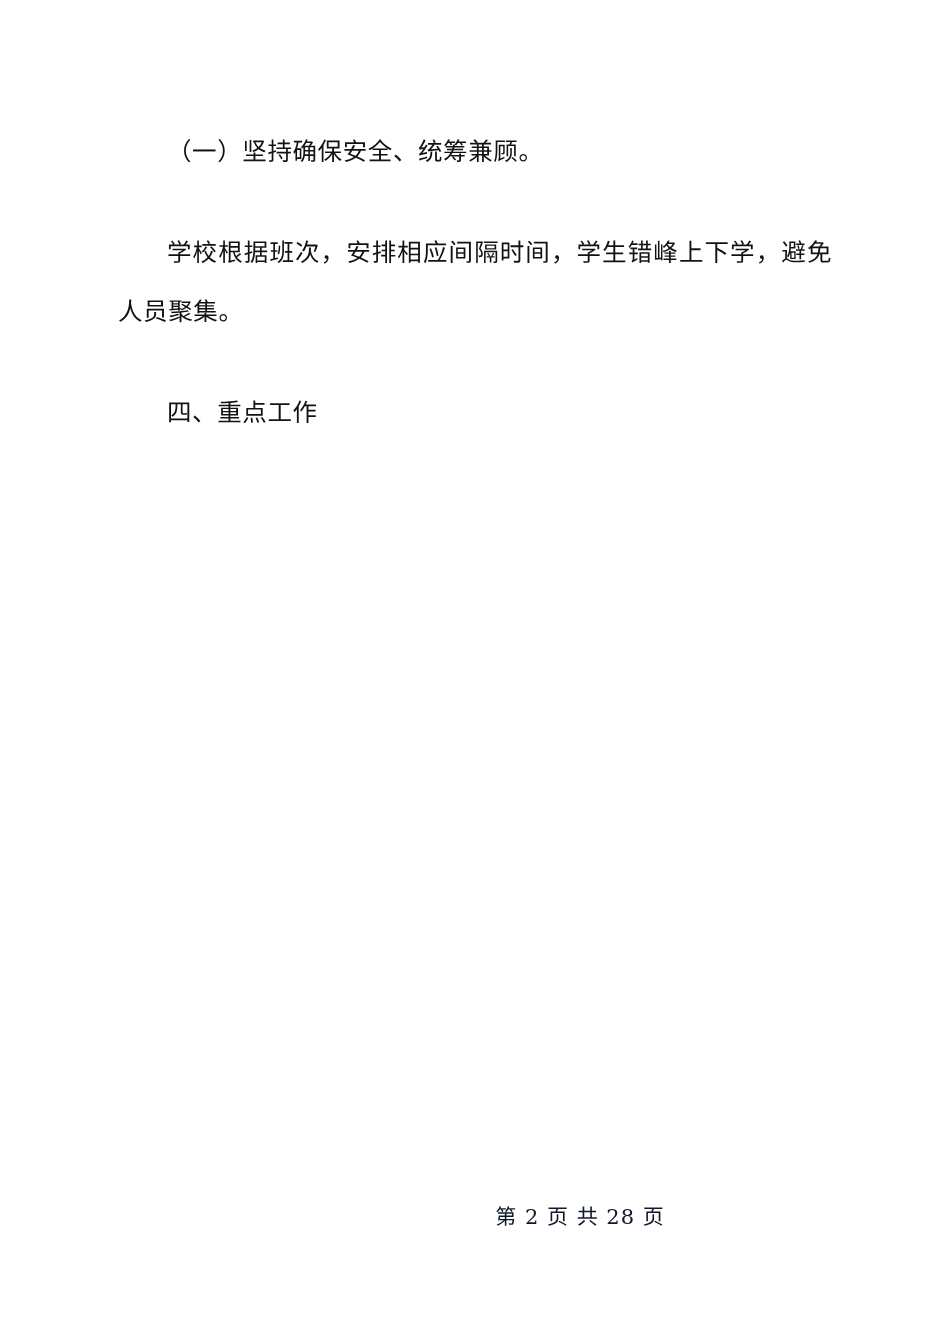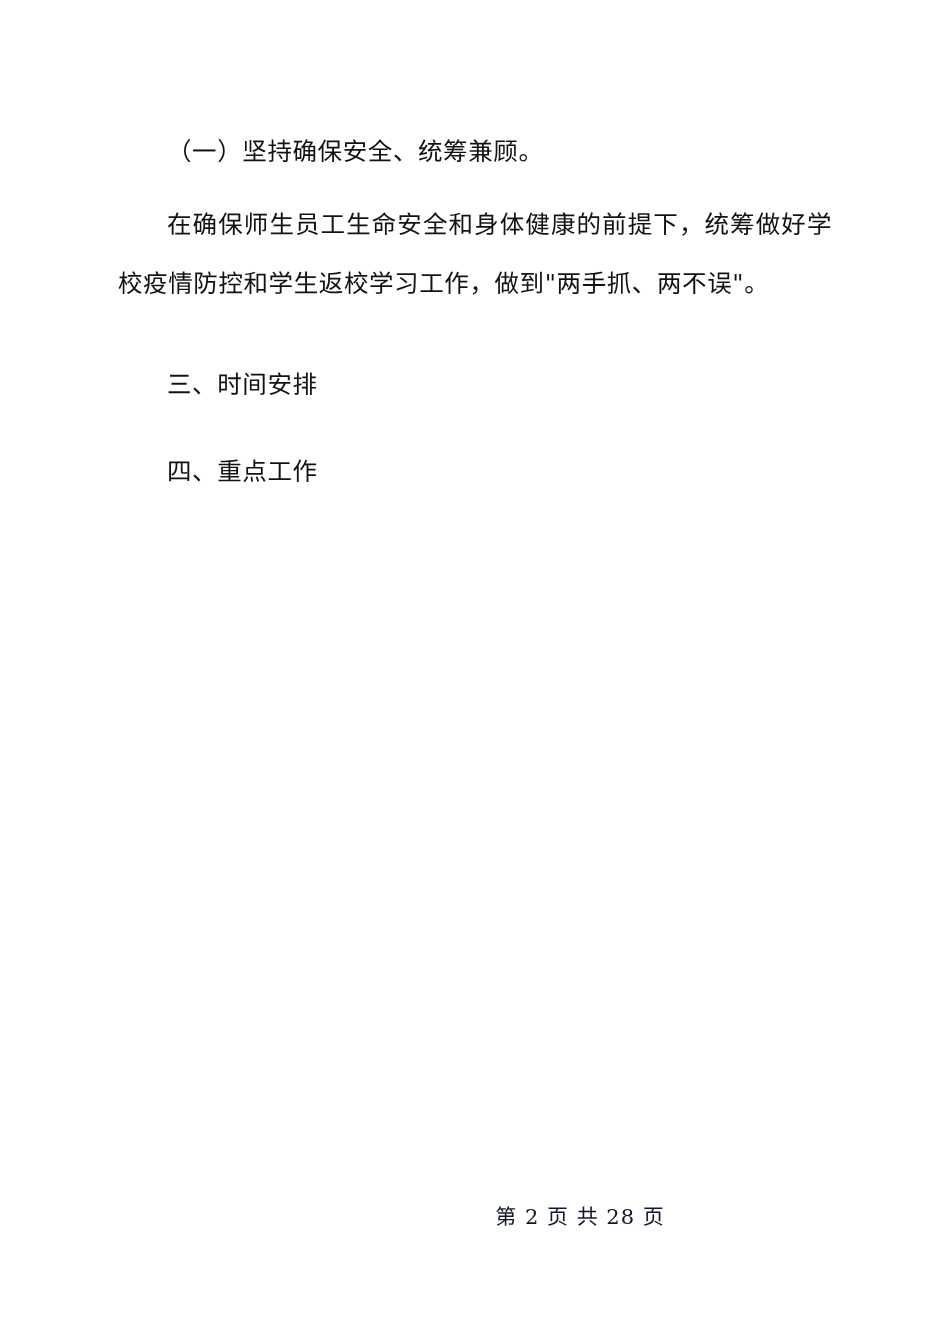--- a/index.html
+++ b/index.html
@@ -52,28 +52,27 @@
 </head>
 <body>
 
 <div class="page">
 
   <div class="doc-body">
 
     <p class="para indent">（一）坚持确保安全、统筹兼顾。</p>
     <div class="gap-s"></div>
 
-    <p class="para indent">在确保师生员工生命安全和身体健康的前提下，统筹做好学校疫情防控和学生返校学习工作，做到"两手抓、两不误"。</p>
     <div class="gap-s"></div>
 
     <div class="gap-s"></div>
 
+    <p class="para indent">学校根据班次，安排相应间隔时间，学生错峰上下学，避免人员聚集。</p>
     <div class="gap-s"></div>
 
-    <p class="para indent">三、时间安排</p>
     <div class="gap-s"></div>
 
     <div class="gap-s"></div>
 
     <p class="para indent">四、重点工作</p>
     <div class="gap-s"></div>
 
 
   </div>
 

